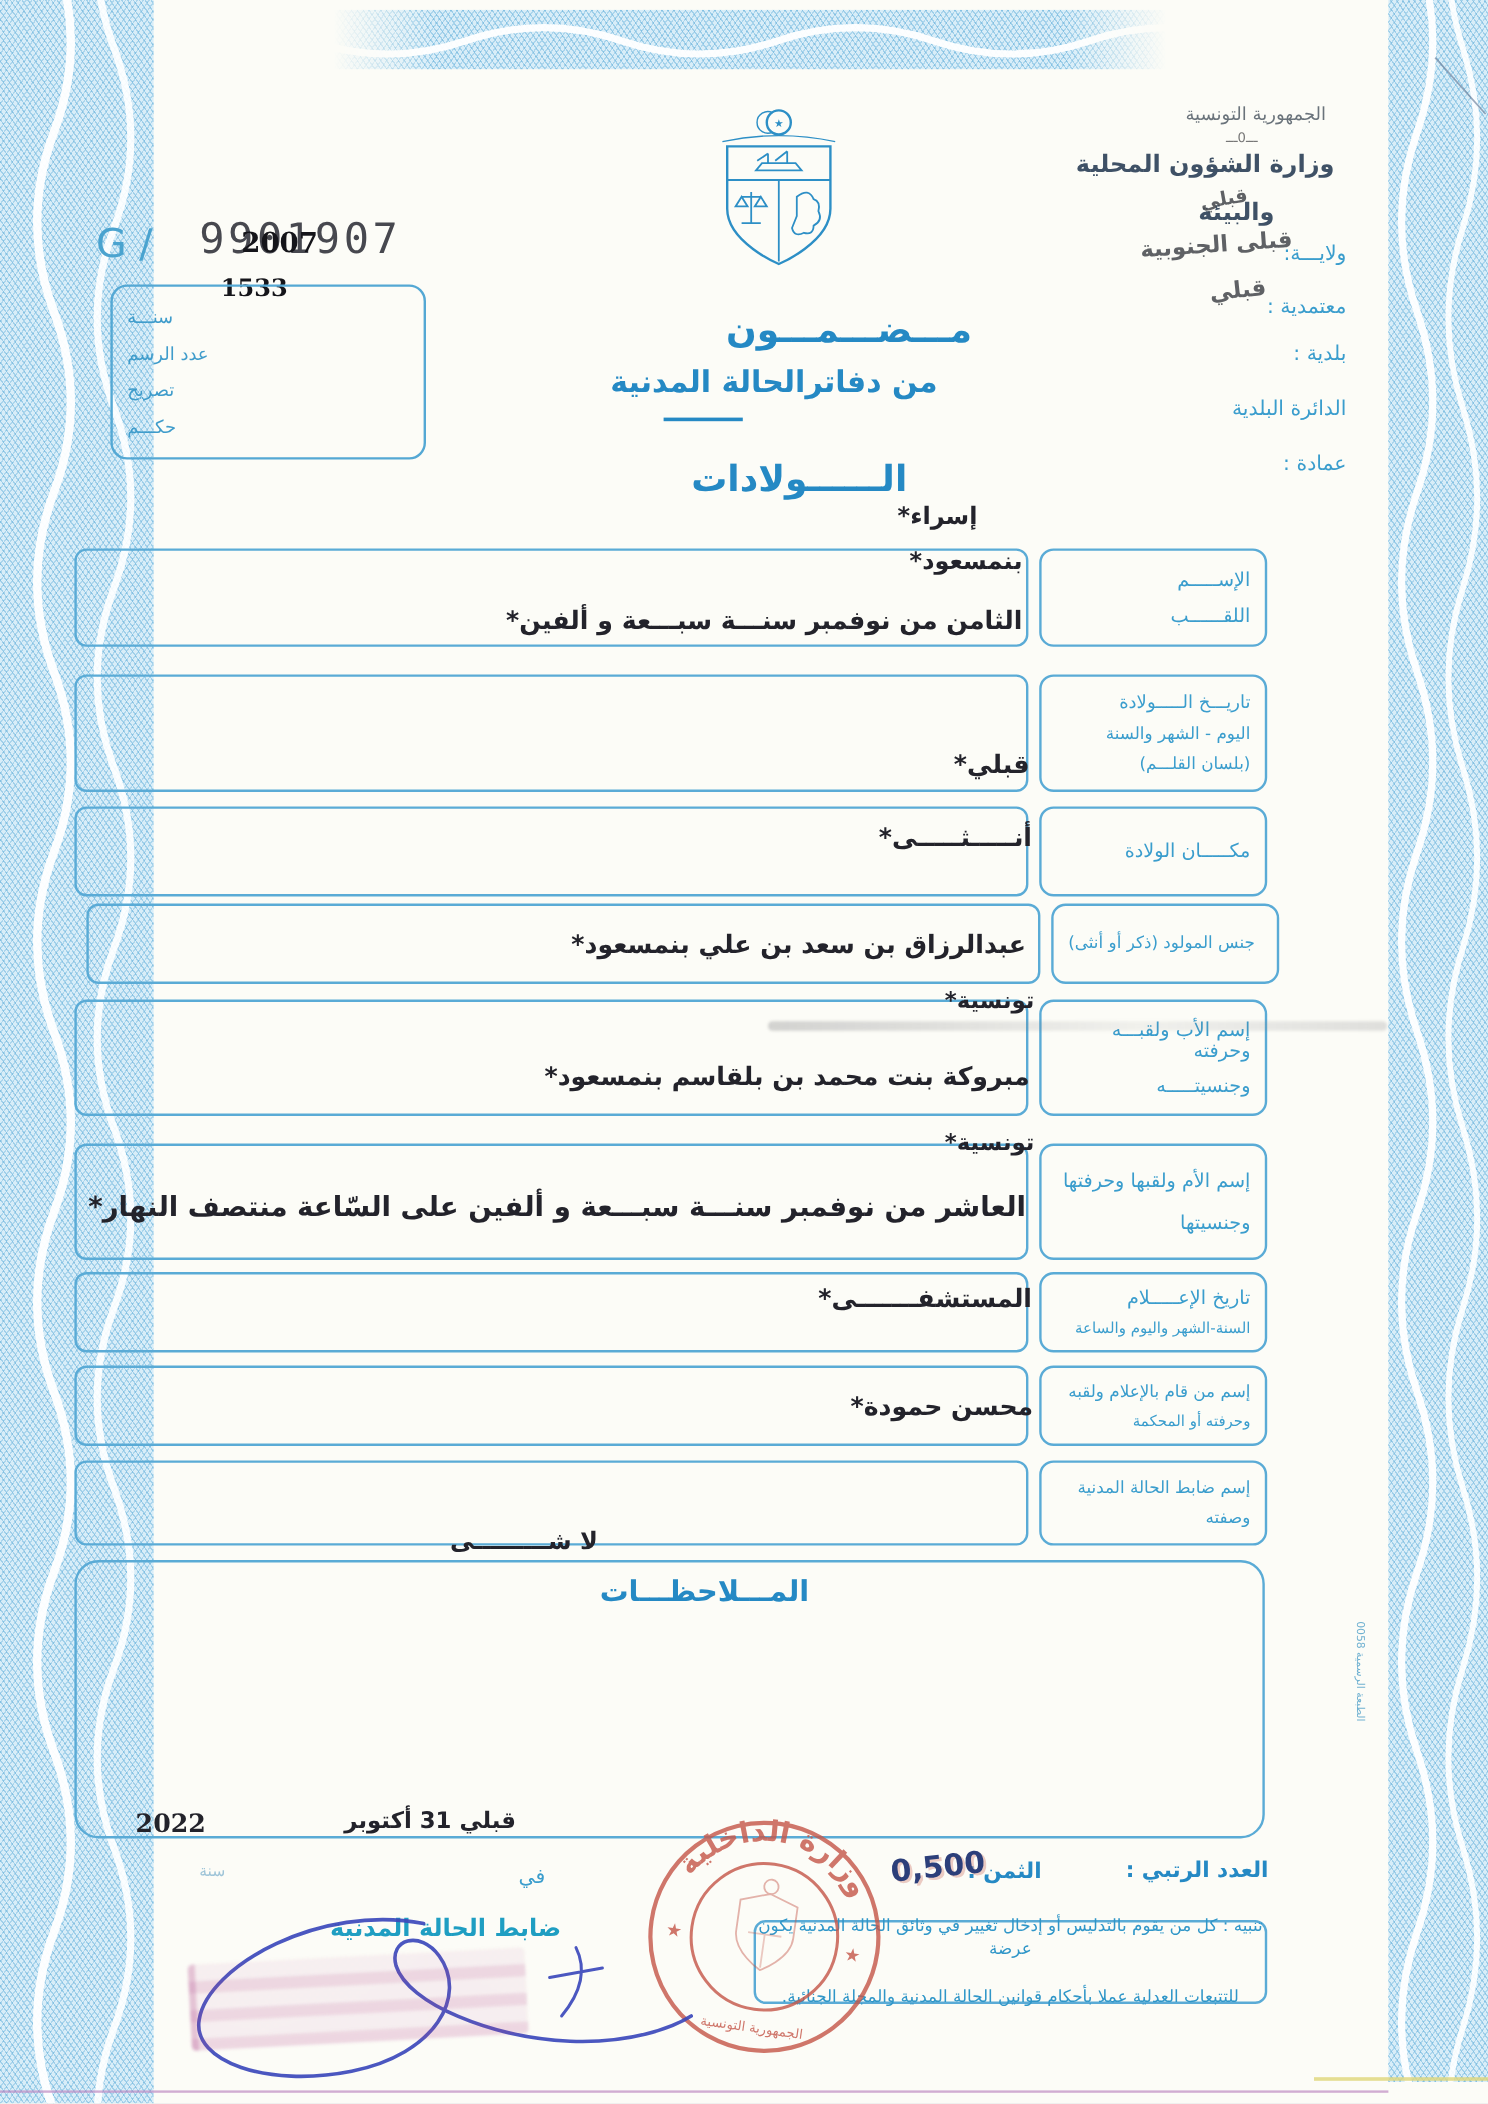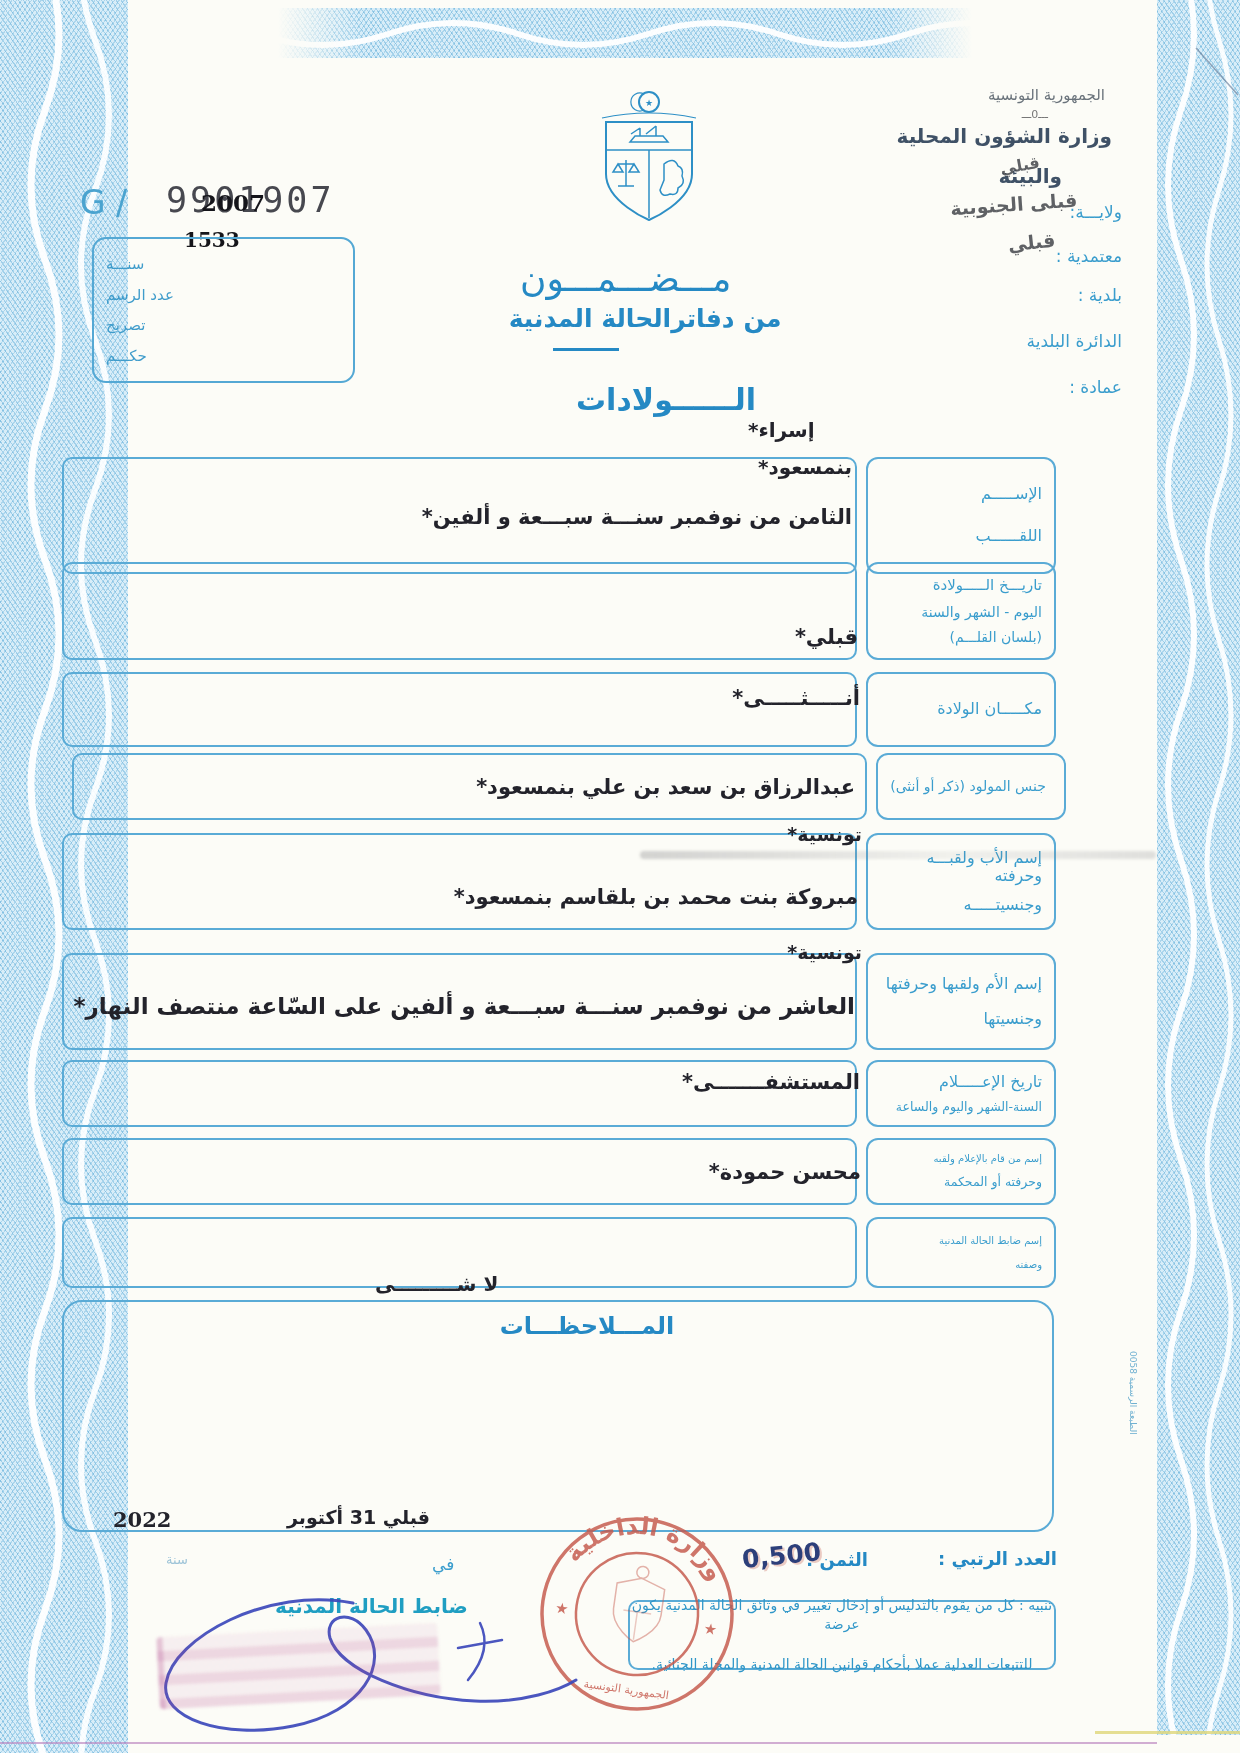--- a/index.html
+++ b/index.html
@@ -31,36 +31,36 @@
   
   .g-prefix{left:80px;top:183px;font-size:33px;color:#4aa3cf;}
   .g-number{left:166px;top:180px;font-size:35px;color:#47484f;letter-spacing:3px;font-family:"DejaVu Sans Mono",monospace;}
   .g-2007{left:201px;top:189px;font-size:23px;font-weight:bold;color:#15151a;font-family:"DejaVu Serif",serif;}
   .g-1533{left:184px;top:228px;font-size:20px;font-weight:bold;color:#15151a;font-family:"DejaVu Serif",serif;}
   .corner-box{left:92px;top:237px;width:263px;height:146px;border:2px solid #54a8d4;border-radius:14px;
     display:flex;flex-direction:column;justify-content:space-evenly;align-items:flex-end;
     padding:4px 12px;box-sizing:border-box;}
   .corner-box span{color:#3f9ccb;font-size:15px;}
   
-  .t1{left:520px;top:258px;width:290px;text-align:left;font-size:36px;font-weight:normal;color:#2589c4;}
+  .t1{left:520px;top:258px;width:290px;text-align:right;font-size:30px;font-weight:bold;color:#2589c4;}
   .t2{left:478px;top:304px;width:334px;text-align:center;font-size:25px;font-weight:bold;color:#2589c4;}
   .t2u{left:553px;top:348px;width:66px;height:3px;background:#2589c4;}
   .t3{left:520px;top:382px;width:292px;text-align:center;font-size:30px;font-weight:bold;color:#2589c4;}
   
   .vbox{position:absolute;left:62px;width:795px;border:2px solid #5aabd6;border-radius:10px;box-sizing:border-box;}
   .lbox{position:absolute;left:866px;width:190px;border:2px solid #5aabd6;border-radius:12px;box-sizing:border-box;
     display:flex;flex-direction:column;justify-content:space-evenly;padding:3px 12px 3px 6px;}
   .lbox .ll{color:#3a9dcd;font-size:16px;text-align:right;line-height:1.15;}
-  .r0{top:457px;height:117px;} .r1{top:562px;height:98px;} .r2{top:672px;height:75px;}
+  .r0{top:457px;height:82px;} .r1{top:562px;height:98px;} .r2{top:672px;height:75px;}
   .r3{top:753px;height:67px;margin-left:10px;} .r4{top:833px;height:97px;} .r5{top:953px;height:97px;}
   .r6{top:1060px;height:67px;} .r7{top:1138px;height:67px;} .r8{top:1217px;height:71px;}
   .lb1 .ll{font-size:15px;} .lb1 .ll+.ll{font-size:14px;}
   .lb3 .ll{font-size:14px;text-align:center;}
   .lb6 .ll+.ll, .lb7 .ll+.ll{font-size:12.5px;}
-  .lb7 .ll, .lb8 .ll{font-size:10px;}
+  .lb7 .ll, .lb8 .ll{font-size:14px;}
   
   .stamp{position:absolute;color:#23232b;font-weight:bold;white-space:nowrap;font-size:21px;}
   .sv-first{left:748px;top:418px;font-size:20px;}
   .sv-surname{right:388px;top:455px;font-size:20px;}
   .sv-bdate{right:388px;top:505px;}
   .sv-bplace{right:382px;top:625px;}
   .sv-sex{right:380px;top:686px;}
   .sv-father{right:385px;top:775px;}
   .sv-fnat{right:378px;top:823px;font-size:19px;}
   .sv-mother{right:382px;top:885px;}

